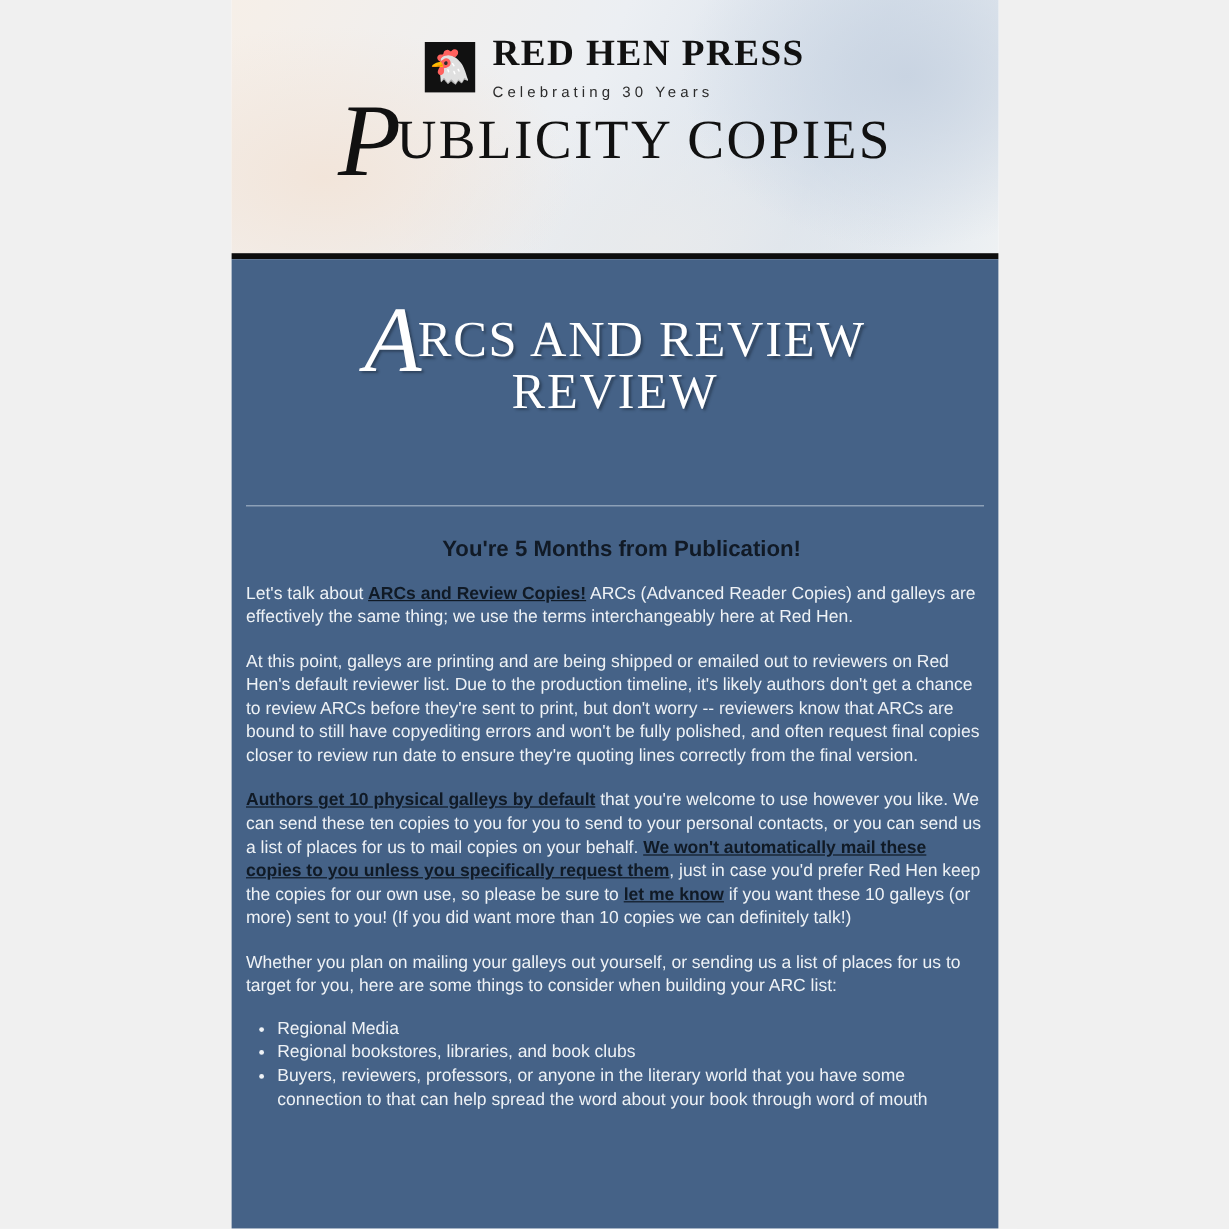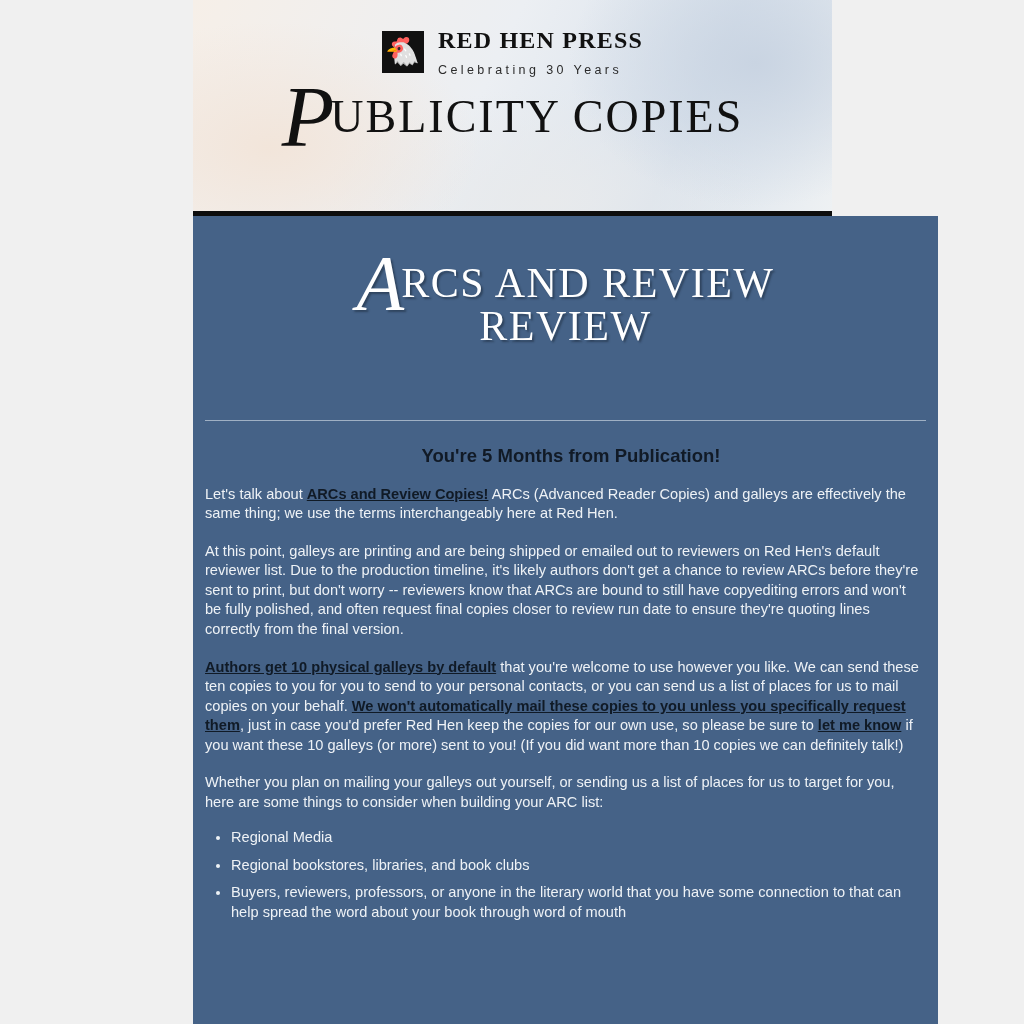--- a/index.html
+++ b/index.html
@@ -60,21 +60,21 @@
     left: 50%; top: 50%;
     transform: translate(-50%, -50%);
     color: #fff;
     font-size: 28px;
     line-height: 1;
   }
   .logo-text { line-height: 1; }
   .logo-title {
     font-family: "Liberation Serif", serif;
     font-weight: bold;
-    font-size: 24px;
+    font-size: 31px;
     letter-spacing: 1.2px;
     color: #111;
   }
   .logo-sub {
     font-family: "Liberation Sans", sans-serif;
     font-size: 12.5px;
     letter-spacing: 3.4px;
     color: #2b2b2b;
     margin-top: 12px;
   }
@@ -92,21 +92,21 @@
     font-size: 86px;
     font-style: italic;
     line-height: 0.6;
     vertical-align: -14px;
     letter-spacing: -4px;
   }
 
   
   .body-blue {
     position: relative;
-    width: 745px;
+    width: 639px;
     background: #456287;
     padding: 0 0 10px 0;
     min-height: 808px;
   }
   .section-title {
     padding-top: 46px;
     text-align: center;
     color: #ffffff;
     font-family: "Liberation Serif", serif;
     font-size: 42px;
@@ -138,21 +138,21 @@
     font-size: 14.6px;
     line-height: 1.34;
   }
   .content p { margin: 18px 0 0 0; }
   .content b { color: #101a26; font-weight: bold; text-decoration: underline; }
   ul.bullets {
     margin: 16px 0 0 0;
     padding-left: 26px;
     list-style: disc;
   }
-  ul.bullets > li { margin: 8px 0; }
+  ul.bullets > li { margin: 0 0; }
   ul.sub {
     margin: 2px 0 2px 0;
     padding-left: 26px;
     list-style: circle;
   }
 </style>
 </head>
 <body>
 
 <div id="page">

